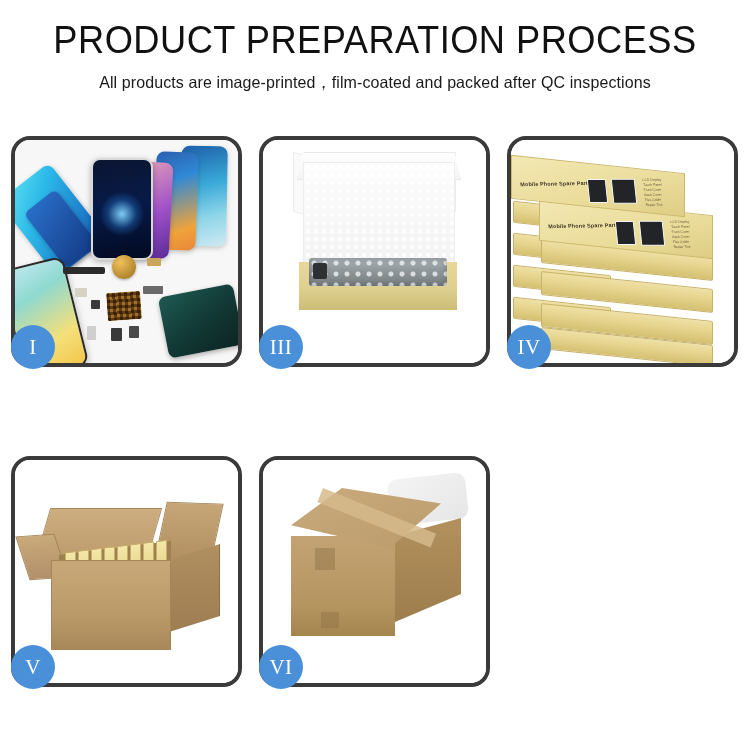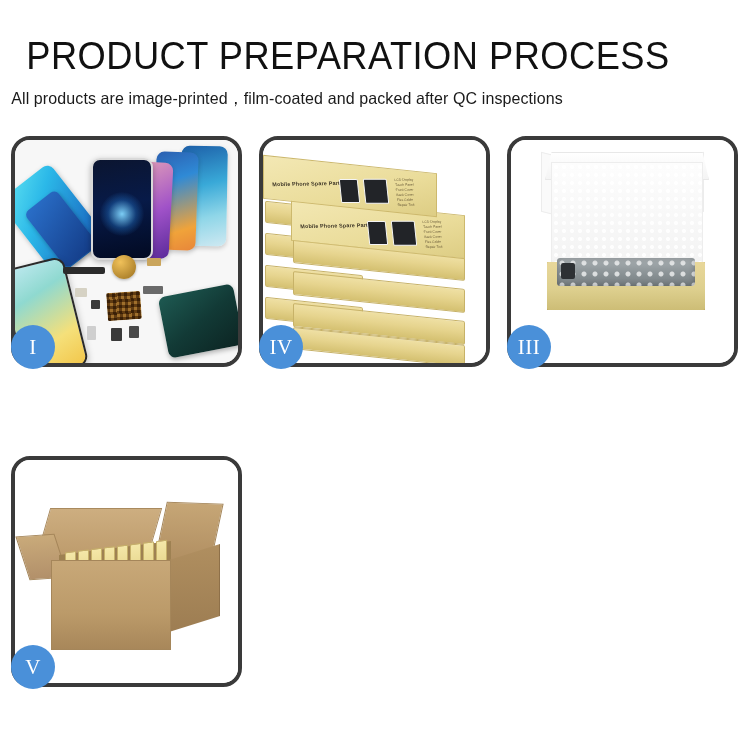--- a/index.html
+++ b/index.html
@@ -5,21 +5,21 @@
   html,body{margin:0;padding:0;}
   body{
     width:750px;height:750px;
     background:#ffffff;
     font-family:"Liberation Sans",sans-serif;
     overflow:hidden;
   }
   .page{position:relative;width:750px;height:750px;}
 
   
-  .header{padding-top:36px;}
+  .header{padding-top:20px;text-align:center;}
   .title{
     font-size:39px;
     font-weight:500;
     letter-spacing:.5px;
     color:#111111;
     line-height:1.05;
     transform:scaleX(.93);
     transform-origin:center;
     white-space:nowrap;
   }
@@ -368,79 +368,79 @@
           <div class="chip" style="left:96px;top:188px;width:11px;height:13px;background:#3a3a3a;"></div>
           <div class="chip" style="left:114px;top:186px;width:10px;height:12px;background:#4a4a4a;"></div>
           <div class="chip" style="left:72px;top:186px;width:9px;height:14px;background:#cfcfcf;"></div>
         </div>
       </div>
       <div class="badge">I</div>
     </div>
 
 
     <div class="panel">
-      <div class="panel-inner p4">
-        <div class="stackwrap">
-
-          <div class="ybox" style="left:2px;top:66px;width:96px;height:20px;transform:skewY(6deg);"></div>
-          <div class="ybox" style="left:2px;top:98px;width:96px;height:20px;transform:skewY(6deg);"></div>
-          <div class="ybox" style="left:2px;top:130px;width:96px;height:20px;transform:skewY(6deg);"></div>
-          <div class="ybox" style="left:2px;top:162px;width:96px;height:20px;transform:skewY(6deg);"></div>
-
-          <div class="ybox" style="left:30px;top:108px;width:170px;height:22px;transform:skewY(6deg);"></div>
-          <div class="ybox" style="left:30px;top:140px;width:170px;height:22px;transform:skewY(6deg);"></div>
-          <div class="ybox" style="left:30px;top:172px;width:170px;height:22px;transform:skewY(6deg);"></div>
-          <div class="ybox" style="left:30px;top:196px;width:170px;height:20px;transform:skewY(6deg);"></div>
-
-          <div class="ytop" style="left:28px;top:66px;width:172px;height:42px;transform:skewY(6deg);">
-            <span class="blabel" style="left:8px;top:20px;transform:rotate(-7deg);">Mobile Phone Spare Parts</span>
-            <span class="bscreen" style="left:76px;top:14px;width:17px;height:22px;transform:rotate(-6deg);"></span>
-            <span class="bscreen" style="left:100px;top:11px;width:22px;height:23px;transform:rotate(-6deg);"></span>
-            <span class="blines" style="left:132px;top:7px;transform:rotate(-7deg);">LCD Display
-Touch Panel
-Front Cover
-Back Cover
-Flex Cable
-Repair Tool</span>
-          </div>
-
-          <div class="ytop" style="left:0px;top:24px;width:172px;height:42px;transform:skewY(6deg);">
-            <span class="blabel" style="left:8px;top:20px;transform:rotate(-7deg);">Mobile Phone Spare Parts</span>
-            <span class="bscreen" style="left:76px;top:14px;width:17px;height:22px;transform:rotate(-6deg);"></span>
-            <span class="bscreen" style="left:100px;top:11px;width:22px;height:23px;transform:rotate(-6deg);"></span>
-            <span class="blines" style="left:132px;top:7px;transform:rotate(-7deg);">LCD Display
-Touch Panel
-Front Cover
-Back Cover
-Flex Cable
-Repair Tool</span>
-          </div>
-
-        </div>
-      </div>
-      <div class="badge">IV</div>
-    </div>
-
-    <div class="panel">
       <div class="panel-inner p3">
         <div class="art">
           <div class="lidL"></div>
           <div class="lidR"></div>
           <div class="lidflap"></div>
           <div class="foamback"></div>
           <div class="trayL"></div>
           <div class="trayR"></div>
           <div class="traybody"></div>
           <div class="partinbox"></div>
         </div>
       </div>
       <div class="badge">III</div>
     </div>
 
     <div class="panel">
+      <div class="panel-inner p4">
+        <div class="stackwrap">
+
+          <div class="ybox" style="left:2px;top:66px;width:96px;height:20px;transform:skewY(6deg);"></div>
+          <div class="ybox" style="left:2px;top:98px;width:96px;height:20px;transform:skewY(6deg);"></div>
+          <div class="ybox" style="left:2px;top:130px;width:96px;height:20px;transform:skewY(6deg);"></div>
+          <div class="ybox" style="left:2px;top:162px;width:96px;height:20px;transform:skewY(6deg);"></div>
+
+          <div class="ybox" style="left:30px;top:108px;width:170px;height:22px;transform:skewY(6deg);"></div>
+          <div class="ybox" style="left:30px;top:140px;width:170px;height:22px;transform:skewY(6deg);"></div>
+          <div class="ybox" style="left:30px;top:172px;width:170px;height:22px;transform:skewY(6deg);"></div>
+          <div class="ybox" style="left:30px;top:196px;width:170px;height:20px;transform:skewY(6deg);"></div>
+
+          <div class="ytop" style="left:28px;top:66px;width:172px;height:42px;transform:skewY(6deg);">
+            <span class="blabel" style="left:8px;top:20px;transform:rotate(-7deg);">Mobile Phone Spare Parts</span>
+            <span class="bscreen" style="left:76px;top:14px;width:17px;height:22px;transform:rotate(-6deg);"></span>
+            <span class="bscreen" style="left:100px;top:11px;width:22px;height:23px;transform:rotate(-6deg);"></span>
+            <span class="blines" style="left:132px;top:7px;transform:rotate(-7deg);">LCD Display
+Touch Panel
+Front Cover
+Back Cover
+Flex Cable
+Repair Tool</span>
+          </div>
+
+          <div class="ytop" style="left:0px;top:24px;width:172px;height:42px;transform:skewY(6deg);">
+            <span class="blabel" style="left:8px;top:20px;transform:rotate(-7deg);">Mobile Phone Spare Parts</span>
+            <span class="bscreen" style="left:76px;top:14px;width:17px;height:22px;transform:rotate(-6deg);"></span>
+            <span class="bscreen" style="left:100px;top:11px;width:22px;height:23px;transform:rotate(-6deg);"></span>
+            <span class="blines" style="left:132px;top:7px;transform:rotate(-7deg);">LCD Display
+Touch Panel
+Front Cover
+Back Cover
+Flex Cable
+Repair Tool</span>
+          </div>
+
+        </div>
+      </div>
+      <div class="badge">IV</div>
+    </div>
+
+    <div class="panel">
       <div class="panel-inner p5">
         <div class="art">
           <div class="c-flapback"></div>
           <div class="c-flapright"></div>
           <div class="c-flapleft"></div>
           <div class="c-inner"></div>
           <div class="c-fill">
             <i></i>
             <i></i>
             <i></i>
@@ -450,15 +450,29 @@
             <i></i>
             <i></i>
           </div>
           <div class="c-side"></div>
           <div class="c-front"></div>
         </div>
       </div>
       <div class="badge">V</div>
     </div>
 
+    <div class="panel">
+      <div class="panel-inner p6">
+        <div class="art">
+          <div class="s-shadowsheet"></div>
+          <div class="s-side"></div>
+          <div class="s-front"></div>
+          <div class="s-top"></div>
+          <div class="s-tape"></div>
+          <div class="s-tab1"></div>
+          <div class="s-tab2"></div>
+        </div>
+      </div>
+      <div class="badge">VI</div>
+    </div>
 
   </div>
 </div>
 
 </body></html>

